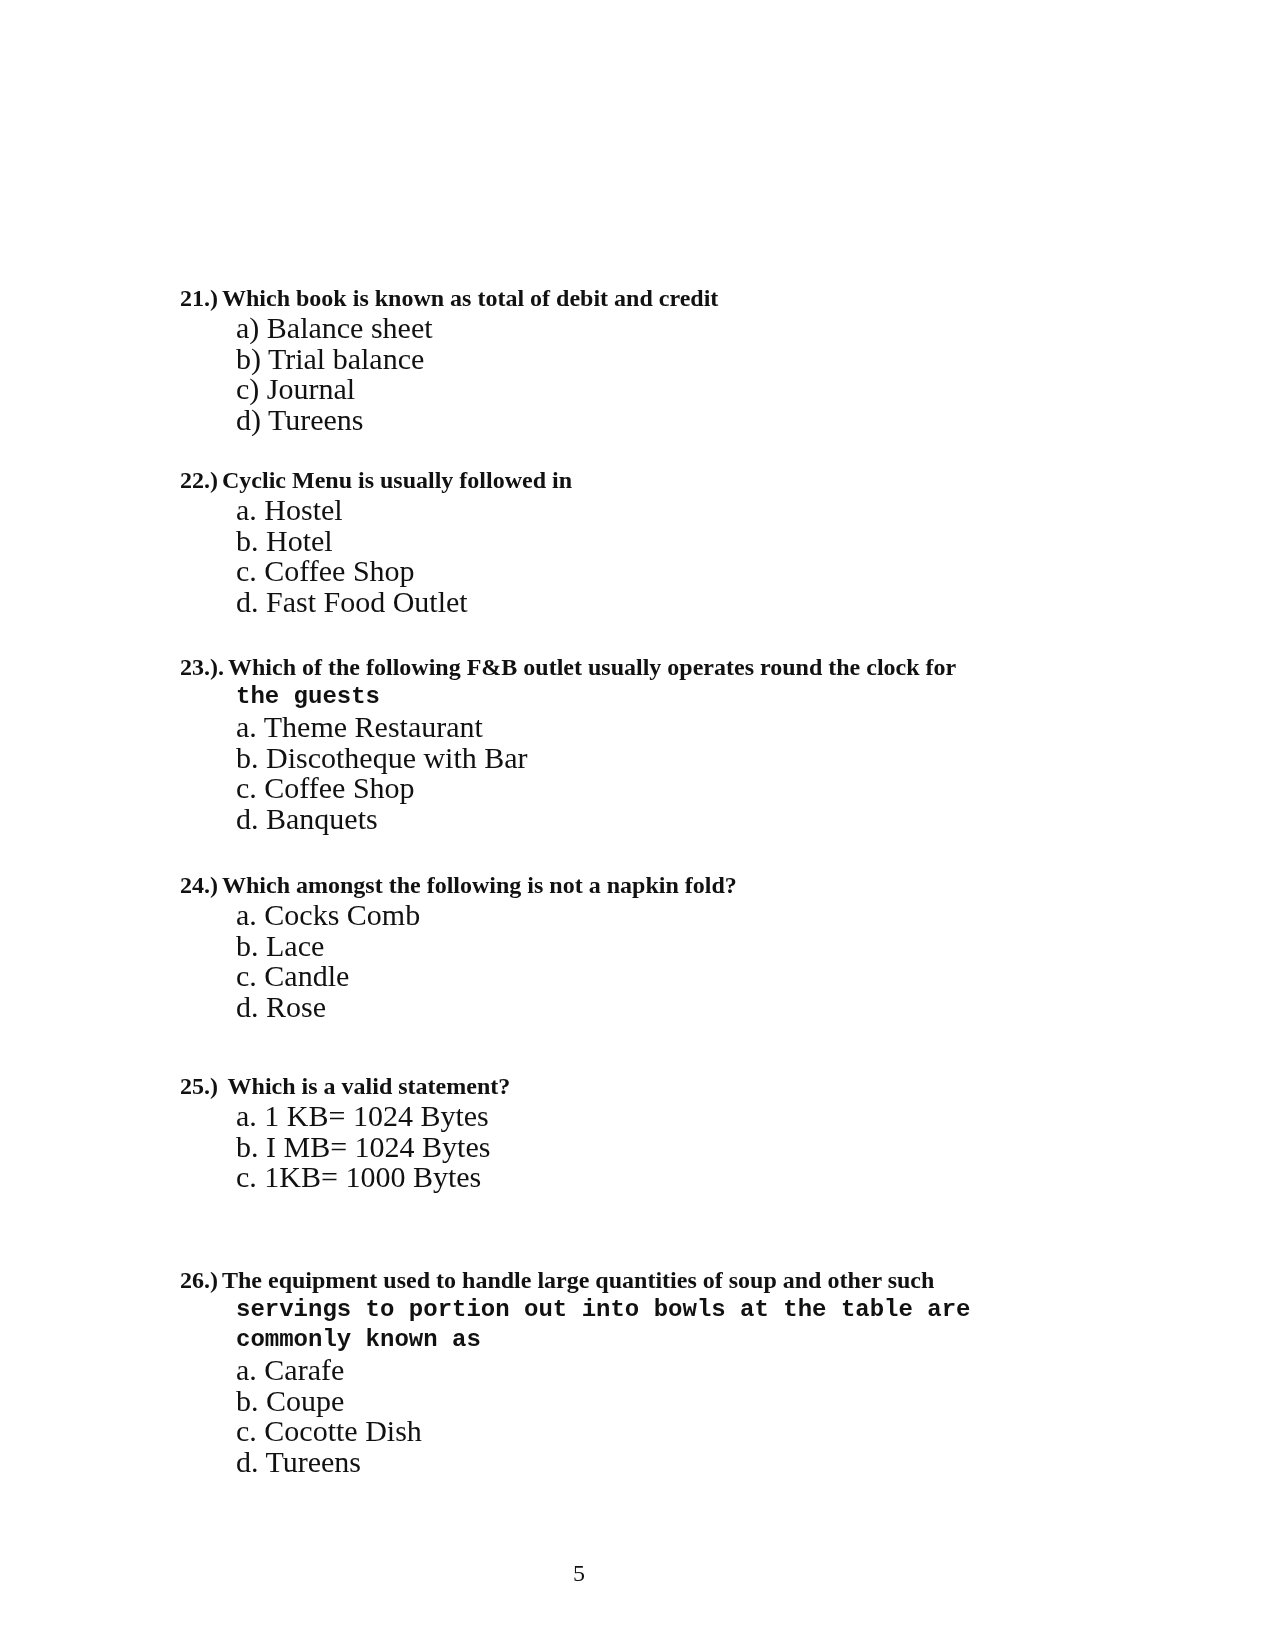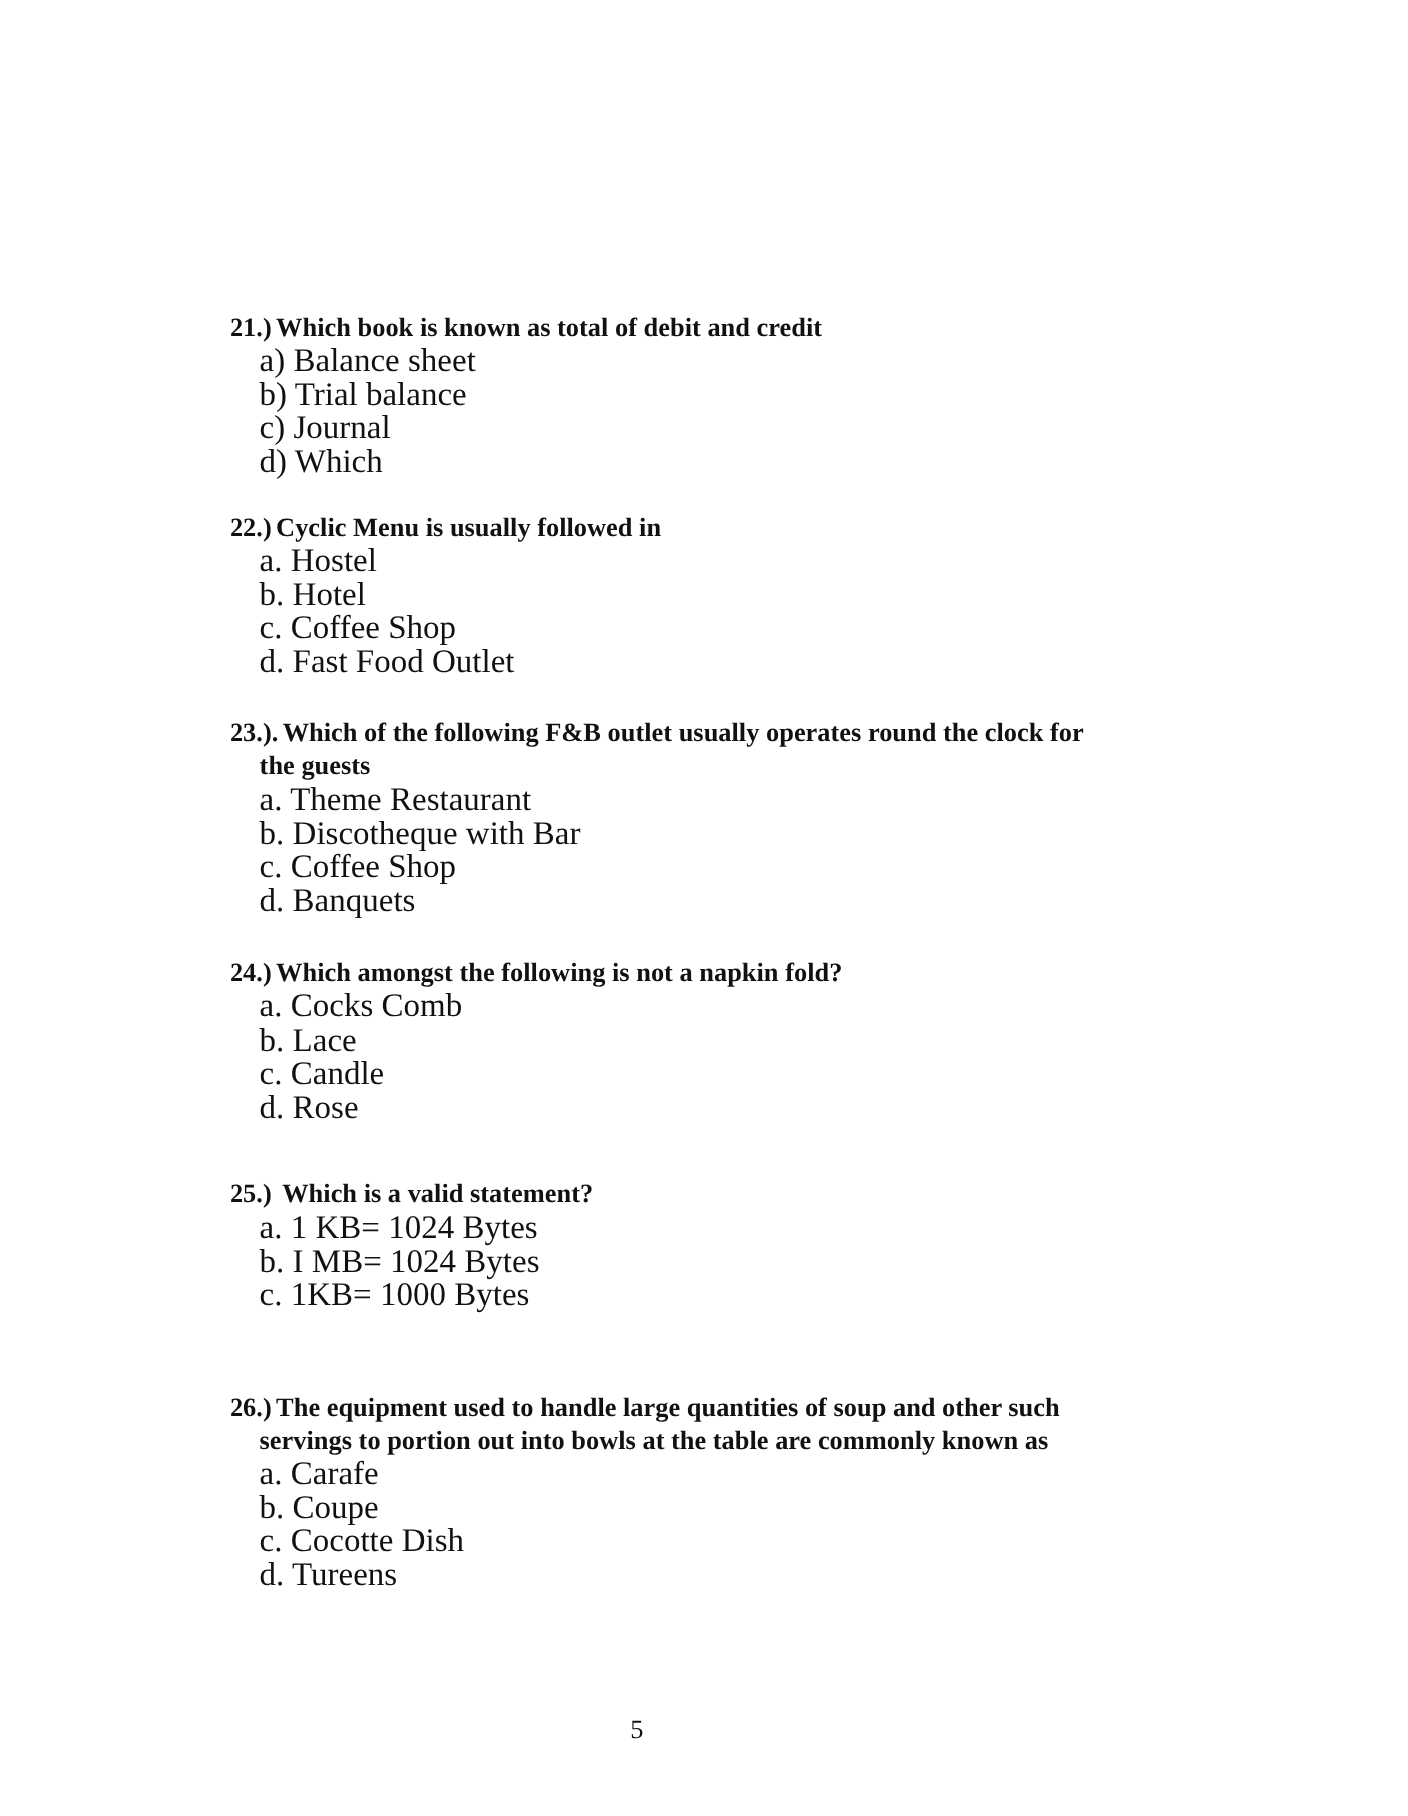--- a/index.html
+++ b/index.html
@@ -3,40 +3,40 @@
 <meta charset="utf-8">
 <style>
   html, body { margin: 0; padding: 0; background: #ffffff; }
   body {
     width: 1280px; height: 1651px; position: relative; overflow: hidden;
     font-family: "Liberation Serif", "DejaVu Serif", serif;
     color: #111111;
   }
   .q { position: absolute; left: 180px; width: 880px; }
   .q-head { display: flex; font-weight: bold; font-size: 24px; line-height: 30px; }
-  .q-num { flex: 0 0 auto; margin-left: 29px; }
+  .q-num { flex: 0 0 auto; }
   .q-text { padding-left: 4px; text-align: center; }
-  .q-line2 { font-weight: bold; font-size: 24px; line-height: 30px; padding-left: 56px; }
+  .q-line2 { font-weight: bold; font-size: 24px; line-height: 30px; padding-left: 56px; font-family: Liberation Mono, monospace; }
   .opts { list-style: none; margin: 0; padding: 0 0 0 56px; font-size: 30px; line-height: 30.5px; }
   .opts li { margin: 0; }
   .page-num { position: absolute; left: 573px; top: 1560px; font-size: 24px; }
 </style>
 </head>
 <body>
 
 <div class="q" style="top:283px;">
   <div class="q-head">
     <span class="q-num">21.)</span>
     <span class="q-text">Which book is known as total of debit and credit</span>
   </div>
   <ul class="opts">
     <li>a) Balance sheet</li>
     <li>b) Trial balance</li>
     <li>c) Journal</li>
-    <li>d) Which</li>
+    <li>d) Tureens</li>
   </ul>
 </div>
 
 <div class="q" style="top:465px;">
   <div class="q-head">
     <span class="q-num">22.)</span>
     <span class="q-text">Cyclic Menu is usually followed in</span>
   </div>
   <ul class="opts">
     <li>a. Hostel</li>

